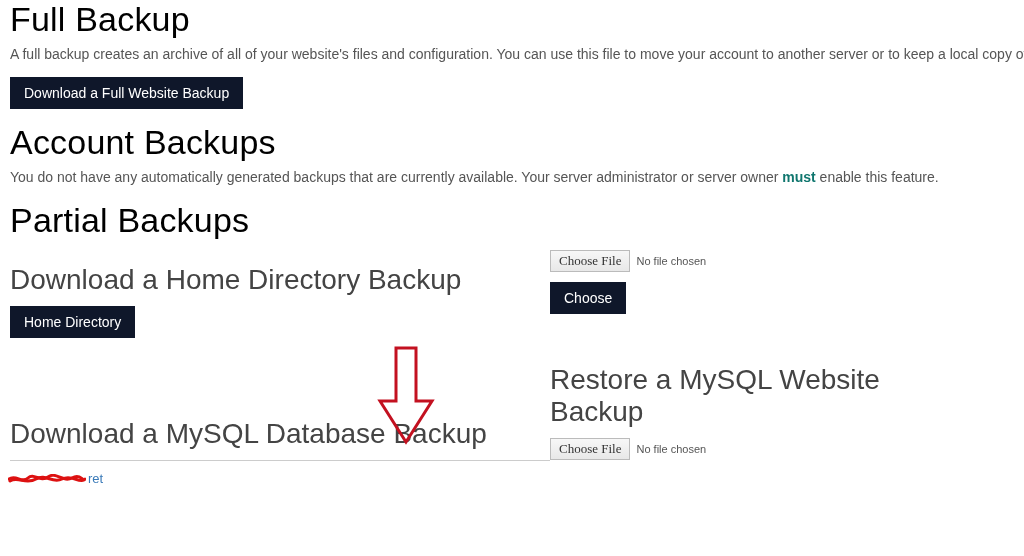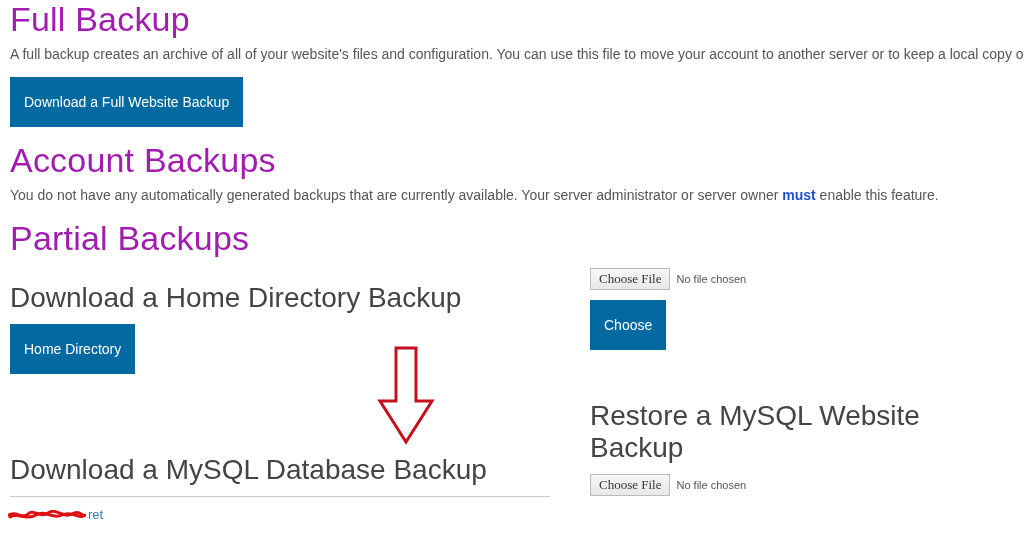--- a/index.html
+++ b/index.html
@@ -13,52 +13,51 @@
     height: 556px;
     overflow: hidden;
   }
   .page {
     padding: 0 10px 0 10px;
     position: relative;
   }
   h1 {
     font-weight: 300;
     font-size: 34px;
-    color: #a21caf;
+    color: #000000;
     margin: 0 0 6px 0;
     letter-spacing: 0.2px;
   }
   h2 {
     font-weight: 300;
     font-size: 28px;
     color: #444;
     margin: 18px 0 10px 0;
   }
   p.desc {
     font-size: 14px;
     color: #555;
     margin: 4px 0 12px 0;
     line-height: 1.4;
     white-space: nowrap;
   }
-  p.desc strong { font-weight: 700; color:#1d4ed8; }
+  p.desc strong { font-weight: 700; color:#0f766e; }
   .btn {
     display: inline-block;
-    background: #0369a1;
+    background: #0f172a;
     color: #fff;
     border: none;
-    padding: 17px 14px;
+    padding: 8px 14px;
     font-size: 14px;
     cursor: pointer;
     font-family: inherit;
   }
   .section { margin-top: 14px; }
   .cols {
     display: flex;
-    gap: 40px;
     margin-top: 6px;
   }
   .col {
     flex: 0 0 540px;
     position: relative;
   }
   .col.right { flex: 0 0 420px; }
   .file-row {
     display: flex;
     align-items: center;

